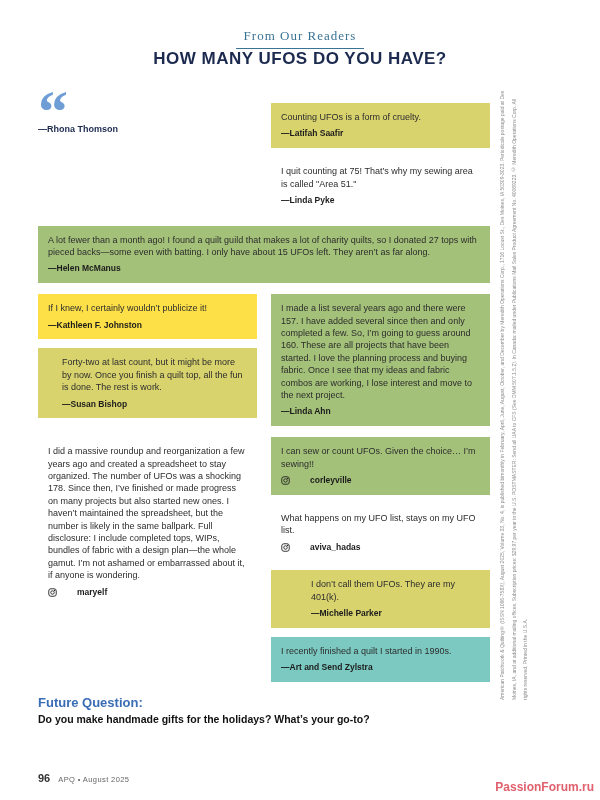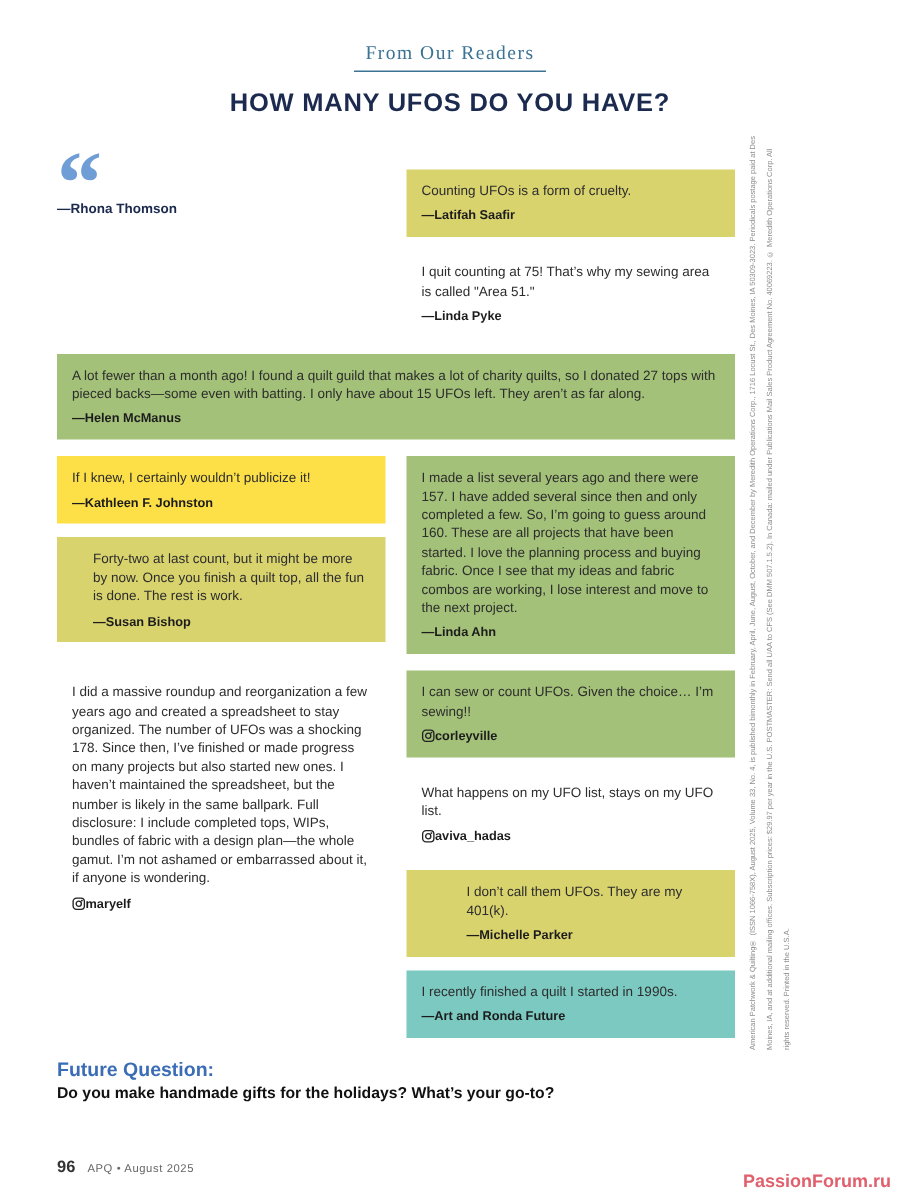--- a/index.html
+++ b/index.html
@@ -2,32 +2,32 @@
 <html style="--accent: #3a6db5; --navy: #1b2a4e; --kicker: #3b7394; --watermark: #e0606d;"><head>
 <meta charset="utf-8">
 <style>
   * { margin:0; padding:0; box-sizing:border-box; }
   html,body { width:600px; height:800px; }
   body { background:#ffffff; font-family:"Liberation Sans", sans-serif; position:relative; overflow:hidden; }
 
   .kicker-wrap { text-align:center; padding-top:26px; }
   .kicker { display:inline-block; font-family:"Liberation Serif", serif; font-size:13px; letter-spacing:1px;
             color:var(--kicker,#3b7394); border-bottom:1px solid var(--kicker,#3b7394); padding:0 8px 4px; }
-  .title { text-align:center; font-size:17px; font-weight:bold; letter-spacing:.5px; color:var(--navy,#1b2a4e); margin-top:11px; }
+  .title { text-align:center; font-size:17px; font-weight:bold; letter-spacing:.5px; color:var(--navy,#1b2a4e); }
 
   .content { width:452px; margin:16px 0 0 38px; }
   .row { display:grid; grid-template-columns:1fr 1fr; column-gap:14px; margin-top:11px; }
   .stack > * + * { margin-top:9px; }
   .mt18 { margin-top:18px; }
   .full { margin-top:11px; }
 
   .qbox { padding:8px 10px; font-size:9px; line-height:1.38; color:#2d2d2d; }
   .q-text { }
   .q-attr { margin-top:5px; font-weight:bold; font-size:8.5px; color:#1c1c1c; }
-  .q-attr.ig { display:flex; align-items:center; gap:0; }
+  .q-attr.ig { display:flex; align-items:center; gap:20px; }
   .ig-icon svg { display:block; }
 
   .pullquote { position:relative; padding-right:2px; }
   .qmark { font-family:"Liberation Serif", serif; font-size:60px; font-weight:bold; color:#6f9dd6; line-height:.9; height:32px; }
   .pq-text { font-family:"Liberation Serif", serif; font-weight:bold; font-size:14px; line-height:1.28; color:var(--accent,#3a6db5); }
   .pq-attr { margin-top:7px; font-weight:bold; font-size:9px; color:var(--navy,#1b2a4e); }
 
   .future { margin-top:13px; }
   .fq-label { font-size:13px; font-weight:bold; color:var(--accent,#3a6db5); }
   .fq-q { margin-top:3px; font-size:10.5px; font-weight:bold; color:#111; }
@@ -138,21 +138,21 @@
           </span>
           <span>aviva_hadas</span>
         </p>
       </div>
       <div class="qbox" style="background-color: rgb(217, 211, 110); padding-left: 40px;">
         <p class="q-text">I don’t call them UFOs. They are my 401(k).</p>
         <p class="q-attr">—Michelle Parker</p>
       </div>
       <div class="qbox" style="background-color: rgb(123, 201, 192);">
         <p class="q-text">I recently finished a quilt I started in 1990s.</p>
-        <p class="q-attr">—Art and Ronda Future</p>
+        <p class="q-attr">—Art and Send Zylstra</p>
       </div>
     </div>
   </section>
 
   <section class="future">
     <p class="fq-label">Future Question:</p>
     <p class="fq-q">Do you make handmade gifts for the holidays? What’s your go-to?</p>
   </section>
 
 </main>

